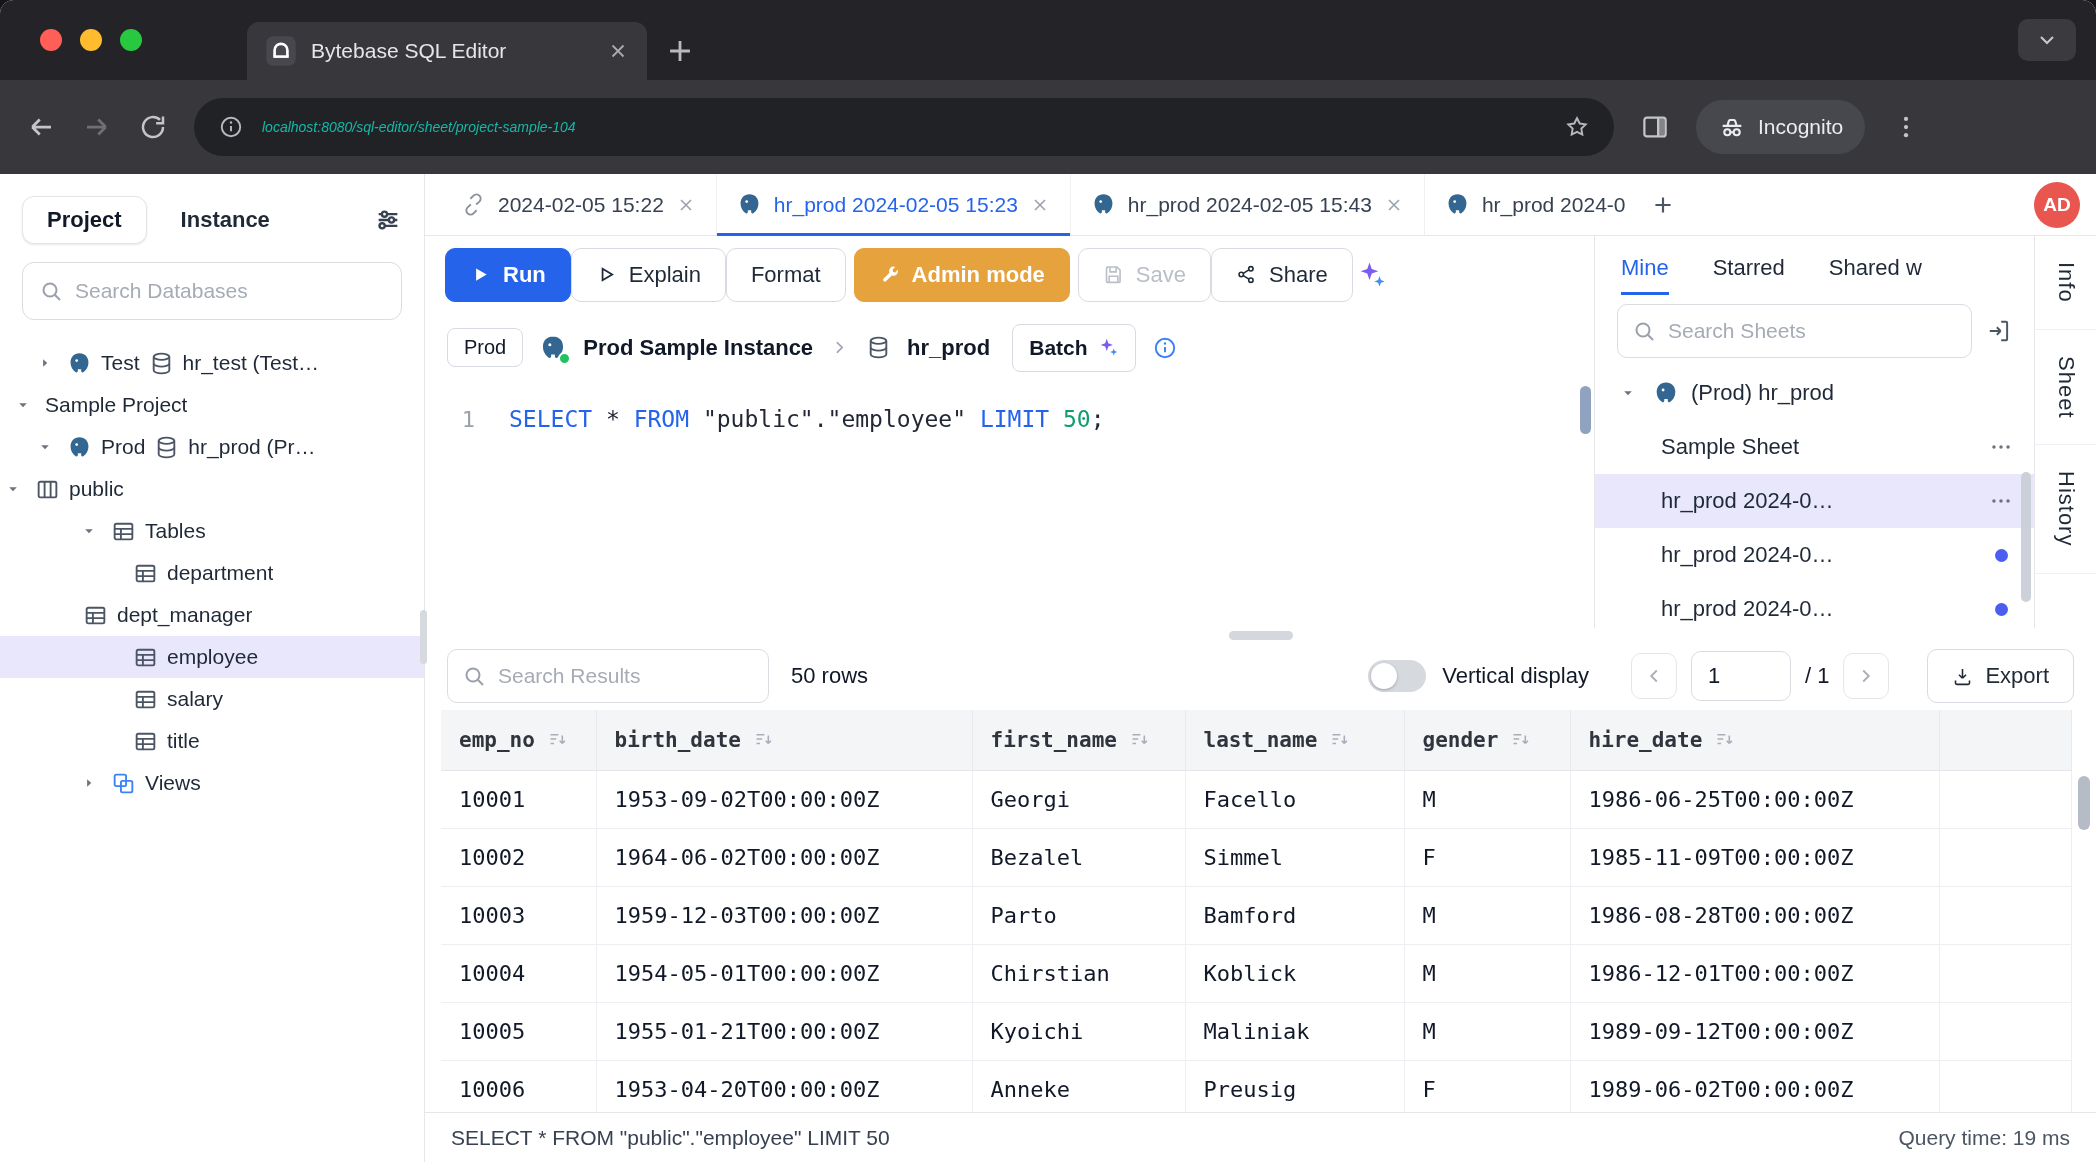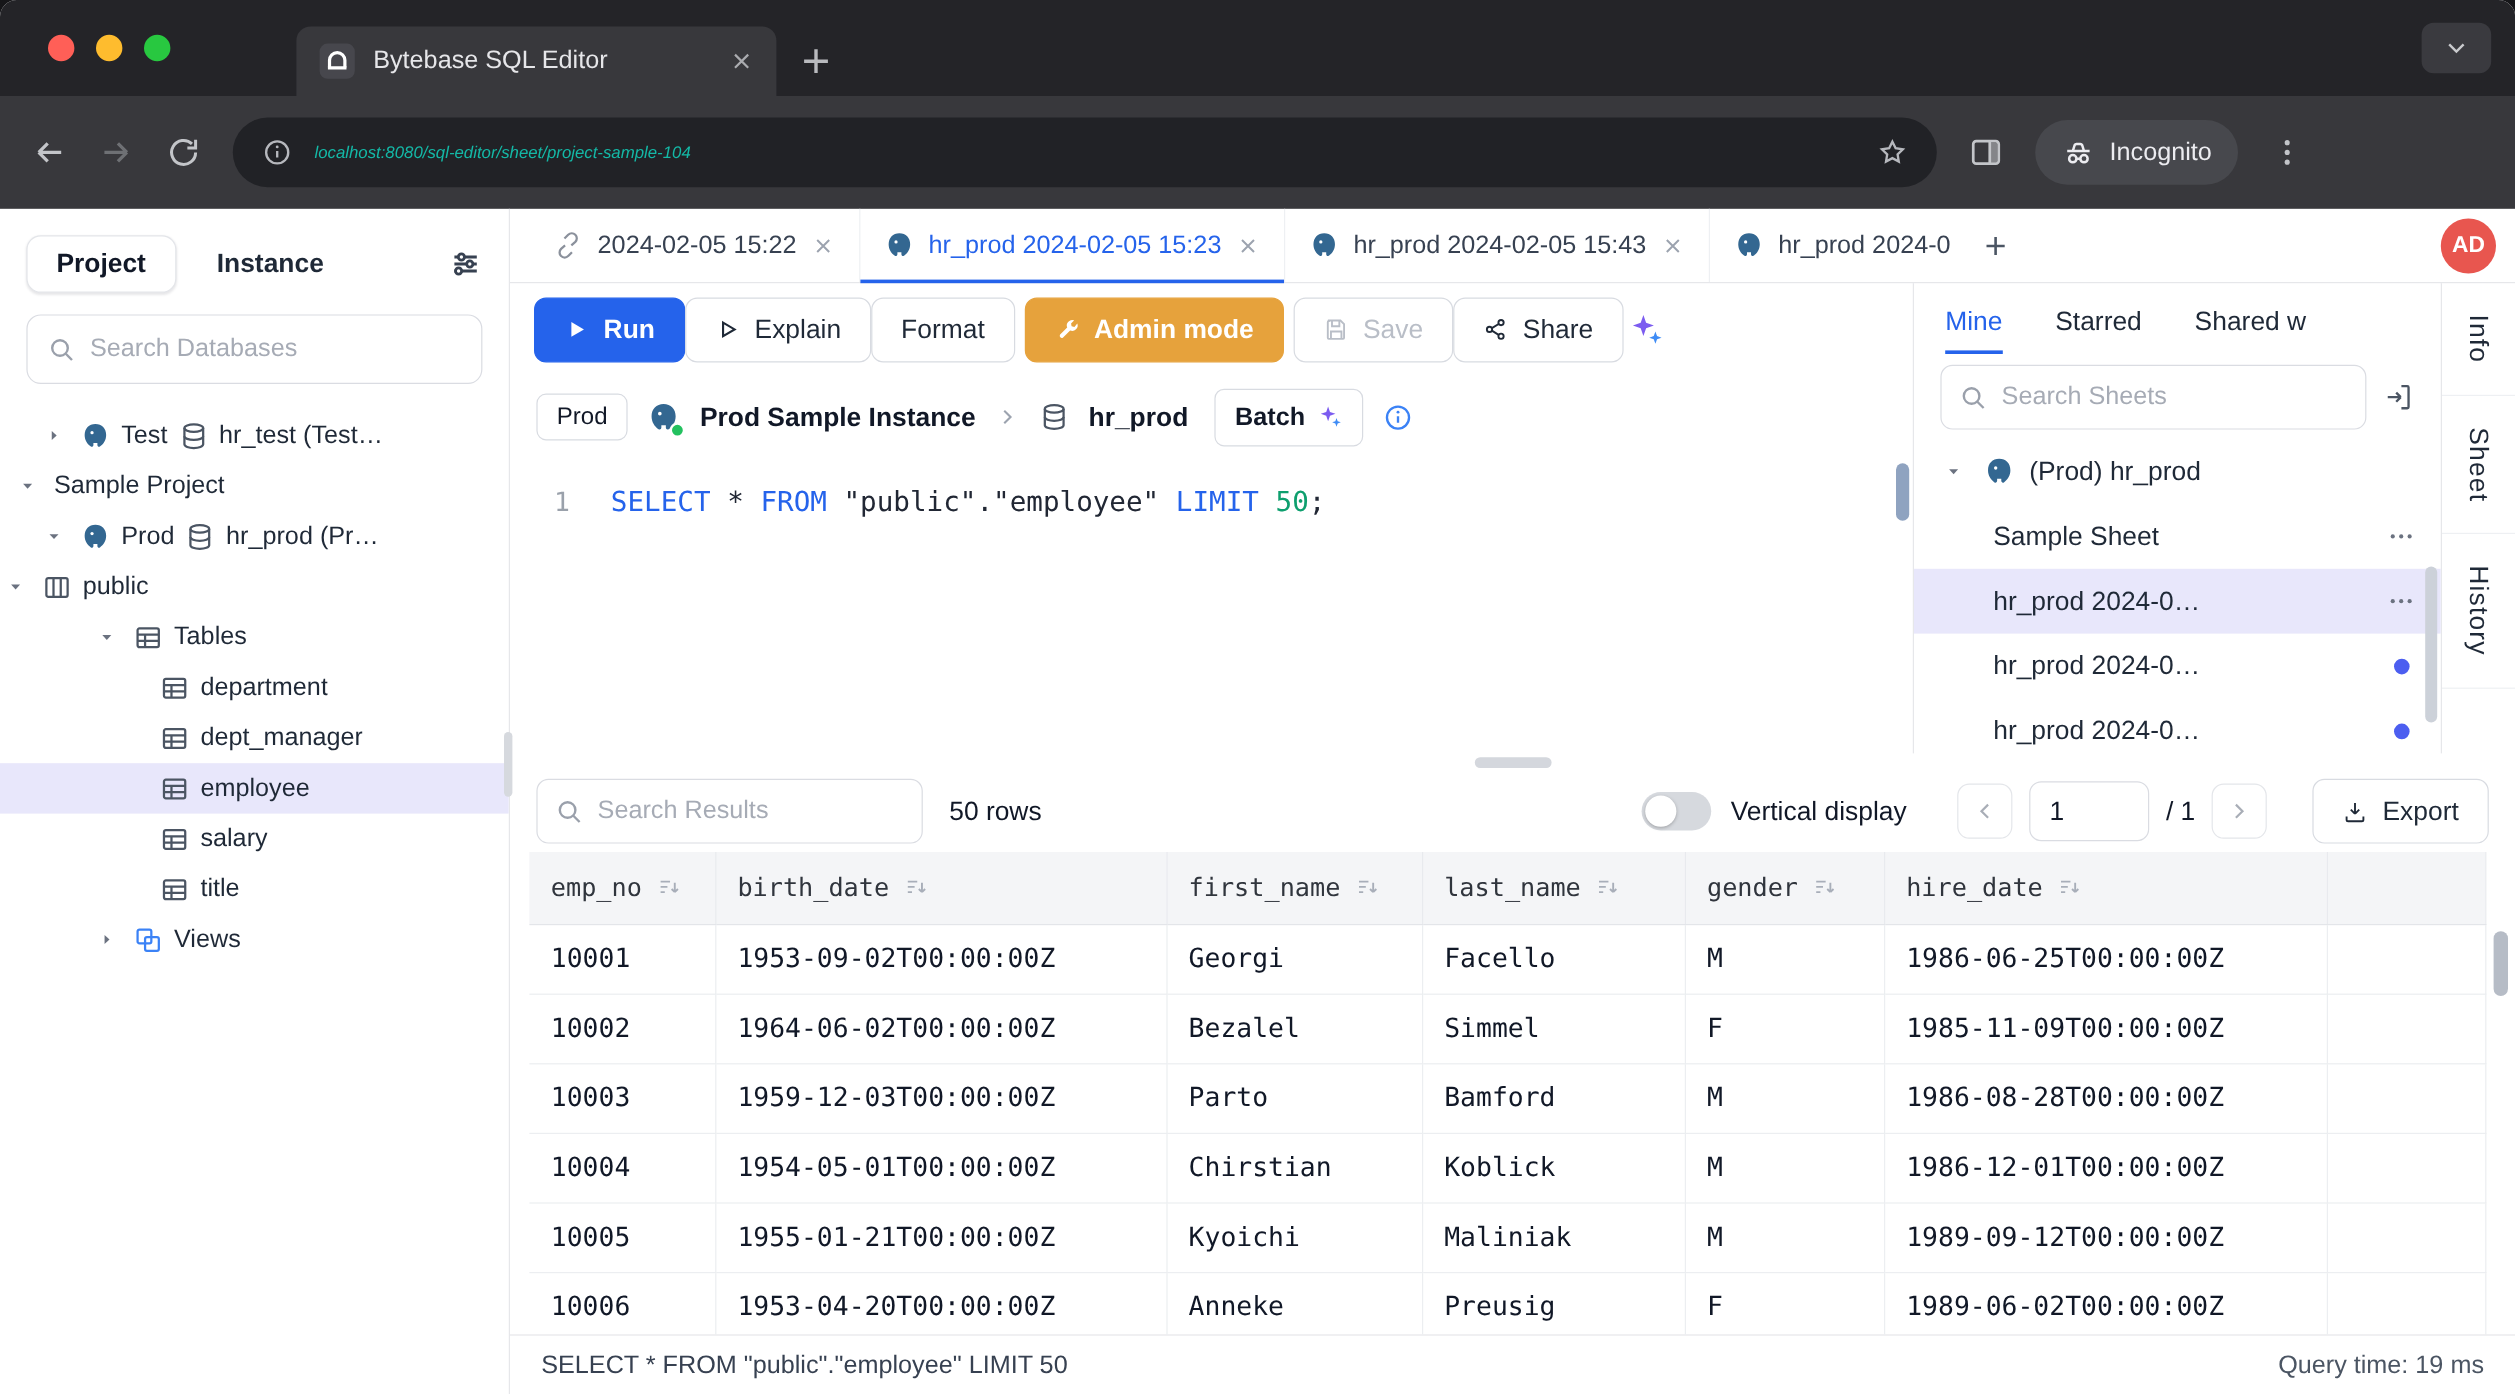--- a/index.html
+++ b/index.html
@@ -154,21 +154,21 @@
   .pg-btn { width:46px; height:46px; border:1px solid #e4e6ea; border-radius:10px; display:inline-flex;
             align-items:center; justify-content:center; color:#a9aeb7; cursor:pointer; }
   .pg-btn svg { width:22px; height:22px; }
   .pg-input { width:100px; height:50px; border:1.5px solid #dadce2; border-radius:10px; font-size:22px;
               padding:0 16px; color:#111827; }
   .pg-total { font-size:22px; color:#111827; }
   .btn-export { margin-left:16px; }
   .table-wrap { flex:1; overflow:hidden; margin-left:16px; position:relative; }
   table { border-collapse:collapse; table-layout:fixed; width:1630px; font-family:"DejaVu Sans Mono", monospace; color:#111827; }
   th { background:#f4f5f7; height:60px; text-align:right; padding:0 18px; border-right:1px solid #e8eaee;
-       border-bottom:1px solid #e3e5e9; font-weight:400; font-size:21px; color:#30353d; }
+       border-bottom:1px solid #e3e5e9; font-weight:700; font-size:21px; color:#30353d; }
   .th-flex { display:flex; align-items:center; gap:12px; }
   .sort-ic { width:21px; height:21px; color:#a8aeb9; cursor:pointer; }
   td { height:58px; padding:0 18px; border-right:1px solid #eceef1; border-bottom:1px solid #eceef1;
        font-size:22px; white-space:nowrap; overflow:hidden; }
   .res-scroll { position:absolute; right:6px; top:66px; width:12px; height:54px; border-radius:6px; background:#b6bcc6; }
 
   
   .statusbar { height:50px; flex:none; border-top:1px solid #e6e7ea; display:flex; align-items:center;
                padding:0 26px; font-size:21px; color:#374151; background:#fff; }
   .sb-time { margin-left:auto; color:#4b5563; }
@@ -381,21 +381,21 @@
           <div class="tree-row" style="padding-left: 98px;">
             <span class="caret"></span>
             <span class="icon tree-ic">
               <svg viewBox="0 0 24 24" fill="none" stroke="currentColor" stroke-width="1.8">
                 <rect x="3.5" y="4.5" width="17" height="15" rx="1.5"></rect>
                 <path d="M3.5 9.5h17M9.5 9.5v10M3.5 14.5h17"></path>
               </svg>
             </span>
             <span class="tree-label">department</span>
           </div>
-          <div class="tree-row" style="padding-left: 98px;">
+          <div class="tree-row" style="padding-left: 48px;">
             <span class="caret"></span>
             <span class="icon tree-ic">
               <svg viewBox="0 0 24 24" fill="none" stroke="currentColor" stroke-width="1.8">
                 <rect x="3.5" y="4.5" width="17" height="15" rx="1.5"></rect>
                 <path d="M3.5 9.5h17M9.5 9.5v10M3.5 14.5h17"></path>
               </svg>
             </span>
             <span class="tree-label">dept_manager</span>
           </div>
           <div class="tree-row selected" style="padding-left: 98px;">

